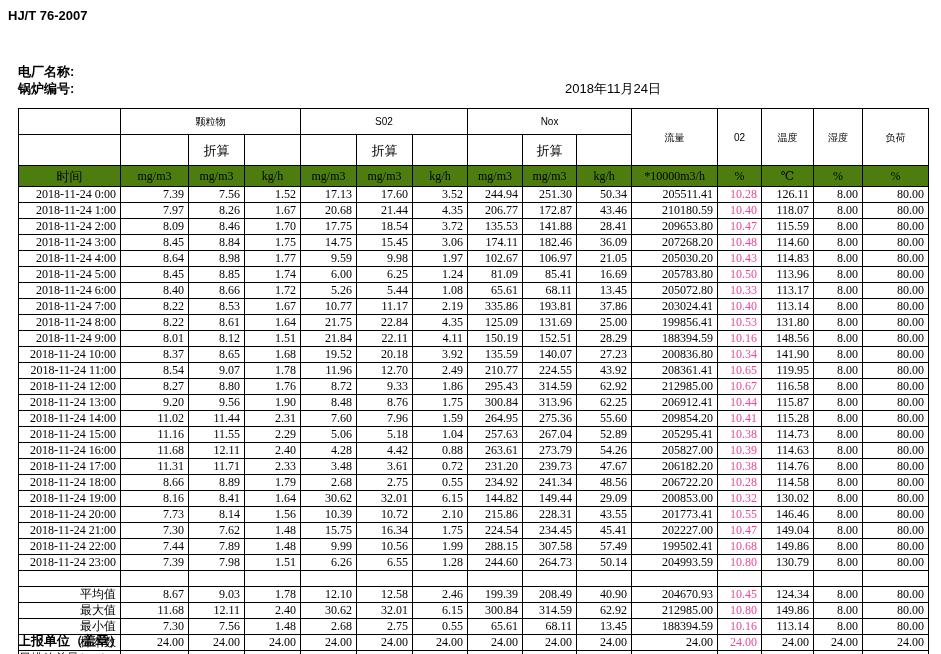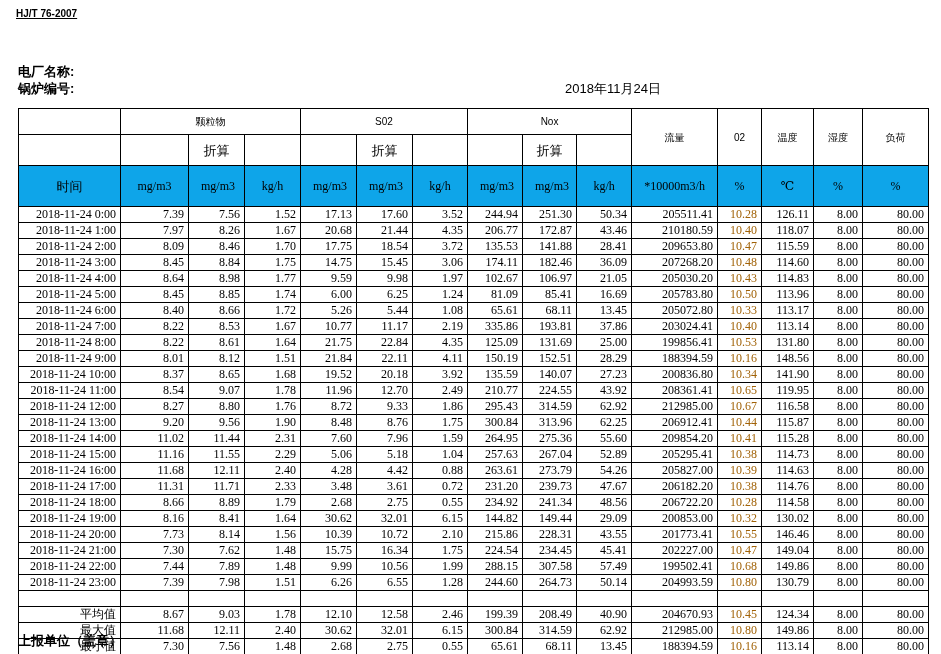--- a/index.html
+++ b/index.html
@@ -1,40 +1,40 @@
 <!DOCTYPE html>
 <html><head>
 <meta charset="utf-8">
 <style>
   html,body{margin:0;padding:0;background:#fff;}
   .page{
     position:relative;width:941px;height:654px;background:#ffffff;
     font-family:"Liberation Sans",sans-serif;color:#000;overflow:hidden;
   }
-  .std{position:absolute;left:16px;top:8px;font-size:10px;font-weight:bold;text-decoration:underline;}
+  .std{position:absolute;left:8px;top:8px;font-size:13px;font-weight:bold;}
   .title{position:absolute;left:207px;top:22px;font-size:16px;font-weight:bold;letter-spacing:0px;}
   .plant{position:absolute;left:18px;top:63px;font-size:13px;font-weight:bold;}
   .boiler{position:absolute;left:18px;top:80px;font-size:13px;font-weight:bold;}
   .date{position:absolute;left:565px;top:80px;font-size:13px;}
   table.rep{
     position:absolute;left:18px;top:108px;width:910px;
     border-collapse:collapse;table-layout:fixed;
   }
   table.rep td{
     border:1px solid #000;padding:0 4px 0 0;height:15px;
     font-size:12px;line-height:13px;overflow:hidden;white-space:nowrap;
     font-family:"Liberation Serif","DejaVu Serif",serif;
   }
   tr.r1 td{height:17px;text-align:center;font-family:"Liberation Sans",sans-serif;font-size:10px;padding:4px;}
   tr.r2 td{height:14px;text-align:center;font-family:"Liberation Sans",sans-serif;font-size:13px;padding:8px;}
-  tr.units td{height:16px;text-align:center;background:#0ea5e9;padding:12px;}
+  tr.units td{height:16px;text-align:center;background:#4d7c0f;padding:2px;}
   tr.units td.c-time-h{font-family:"Liberation Sans",sans-serif;font-size:13px;}
   td.c-time{text-align:right;padding-right:4px;margin-top:48px;}
   td.c-val{text-align:right;padding-right:7px;}
-  td.c-o2{font-family:"Liberation Sans",sans-serif;font-size:11px;color:#a16207;}
+  td.c-o2{font-family:"Liberation Sans",sans-serif;font-size:11px;color:#ec4899;}
   td.c-label{text-align:right;padding-right:4px;font-family:"Liberation Sans",sans-serif;font-size:13px;}
   td.c-label-left{text-align:left;padding-left:2px;padding-right:0;font-family:"Liberation Sans",sans-serif;font-size:13px;margin-top:12px;}
   .foot1{position:absolute;left:18px;top:614px;font-size:13px;font-weight:bold;}
   .foot2l{position:absolute;left:18px;top:632px;font-size:13px;font-weight:bold;}
   .foot2r{position:absolute;left:205px;top:668px;font-size:13px;font-weight:bold;}
 </style>
 </head>
 <body>
 
 <div class="page">

